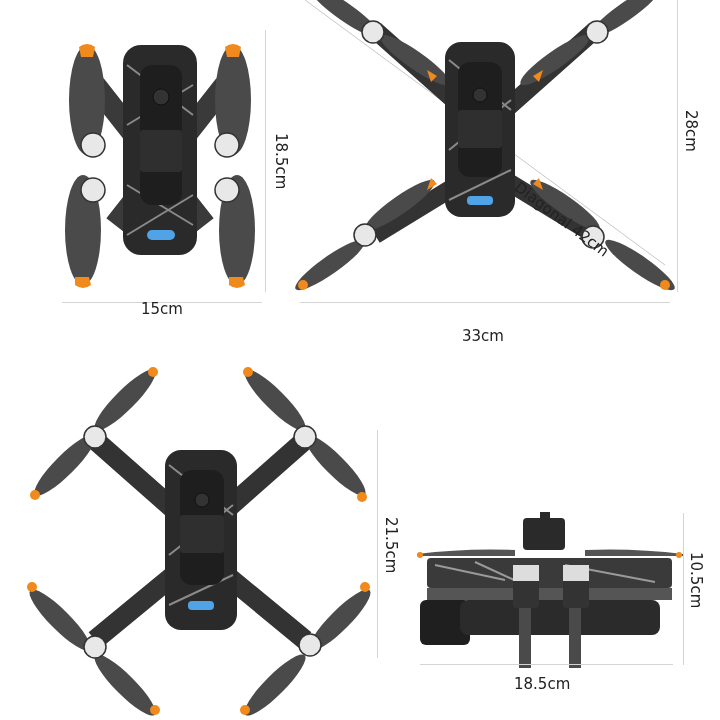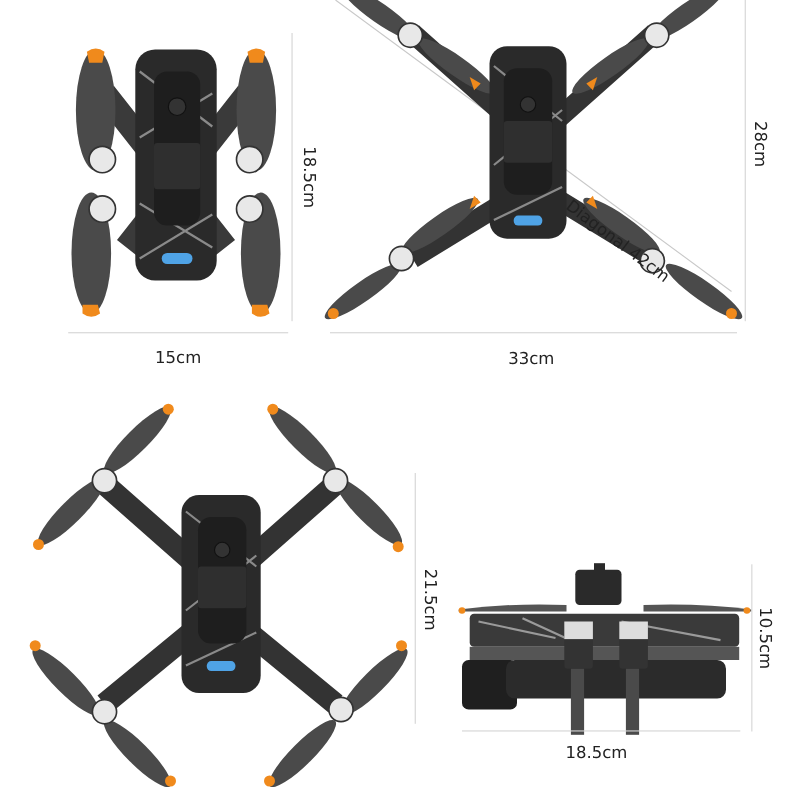--- a/index.html
+++ b/index.html
@@ -41,21 +41,21 @@
     <path d="M72,40 L138,90 M72,100 L138,60 M72,160 L138,200 M72,210 L138,170" stroke="#8a8a8a" stroke-width="2"></path>
     <rect x="85" y="40" width="42" height="140" rx="12" fill="#1e1e1e"></rect>
     <circle cx="106" cy="72" r="8" fill="#333" stroke="#111"></circle>
     <rect x="85" y="105" width="42" height="42" rx="3" fill="#2f2f2f"></rect>
     <rect x="92" y="205" width="28" height="10" rx="5" fill="#4fa3e6"></rect>
   </svg>
 </div>
 <div class="dim-line" style="left:265px;top:30px;width:1px;height:262px;"></div>
 <div class="label vlabel" style="left:290px;top:133px;">18.5cm</div>
 <div class="dim-line" style="left:62px;top:302px;width:200px;height:1px;"></div>
-<div class="label" style="left:141px;top:316px;">15cm</div>
+<div class="label" style="left:141px;top:300px;">15cm</div>
 
 <div class="view" style="left:295px;top:0px;width:380px;height:295px;">
   <svg width="380" height="295">
     <line x1="10" y1="0" x2="370" y2="265" stroke="#c8c8c8" stroke-width="1"></line>
     <path d="M80,30 L170,110 M300,30 L210,110 M80,235 L170,180 M300,235 L210,180" stroke="#333" stroke-width="18"></path>
     <g fill="#4a4a4a">
       <ellipse cx="50" cy="12" rx="42" ry="9" transform="rotate(35 50 12)"></ellipse>
       <ellipse cx="120" cy="60" rx="42" ry="9" transform="rotate(35 120 60)"></ellipse>
       <ellipse cx="330" cy="12" rx="42" ry="9" transform="rotate(-35 330 12)"></ellipse>
       <ellipse cx="260" cy="60" rx="42" ry="9" transform="rotate(-35 260 60)"></ellipse>
@@ -83,21 +83,21 @@
     <rect x="163" y="62" width="44" height="115" rx="12" fill="#1e1e1e"></rect>
     <circle cx="185" cy="95" r="7" fill="#333" stroke="#111"></circle>
     <rect x="163" y="110" width="44" height="38" rx="3" fill="#2f2f2f"></rect>
     <rect x="172" y="196" width="26" height="9" rx="4" fill="#4fa3e6"></rect>
   </svg>
 </div>
 <div class="label" style="left:522px;top:178px;transform:rotate(37deg);transform-origin:left top;">Diagonal 42cm</div>
 <div class="dim-line" style="left:677px;top:0px;width:1px;height:292px;"></div>
 <div class="label vlabel" style="left:700px;top:110px;">28cm</div>
 <div class="dim-line" style="left:300px;top:302px;width:370px;height:1px;"></div>
-<div class="label" style="left:462px;top:317px;">33cm</div>
+<div class="label" style="left:462px;top:327px;">33cm</div>
 
 <div class="view" style="left:20px;top:365px;width:360px;height:350px;">
   <svg width="360" height="350">
     <path d="M75,75 L160,150 M285,75 L200,150 M75,275 L160,205 M285,275 L200,205" stroke="#333" stroke-width="20"></path>
     <g fill="#4a4a4a">
       <ellipse cx="105" cy="35" rx="42" ry="10" transform="rotate(-45 105 35)"></ellipse>
       <ellipse cx="45" cy="100" rx="42" ry="10" transform="rotate(-45 45 100)"></ellipse>
       <ellipse cx="255" cy="35" rx="42" ry="10" transform="rotate(45 255 35)"></ellipse>
       <ellipse cx="315" cy="100" rx="42" ry="10" transform="rotate(45 315 100)"></ellipse>
       <ellipse cx="40" cy="255" rx="42" ry="10" transform="rotate(45 40 255)"></ellipse>

